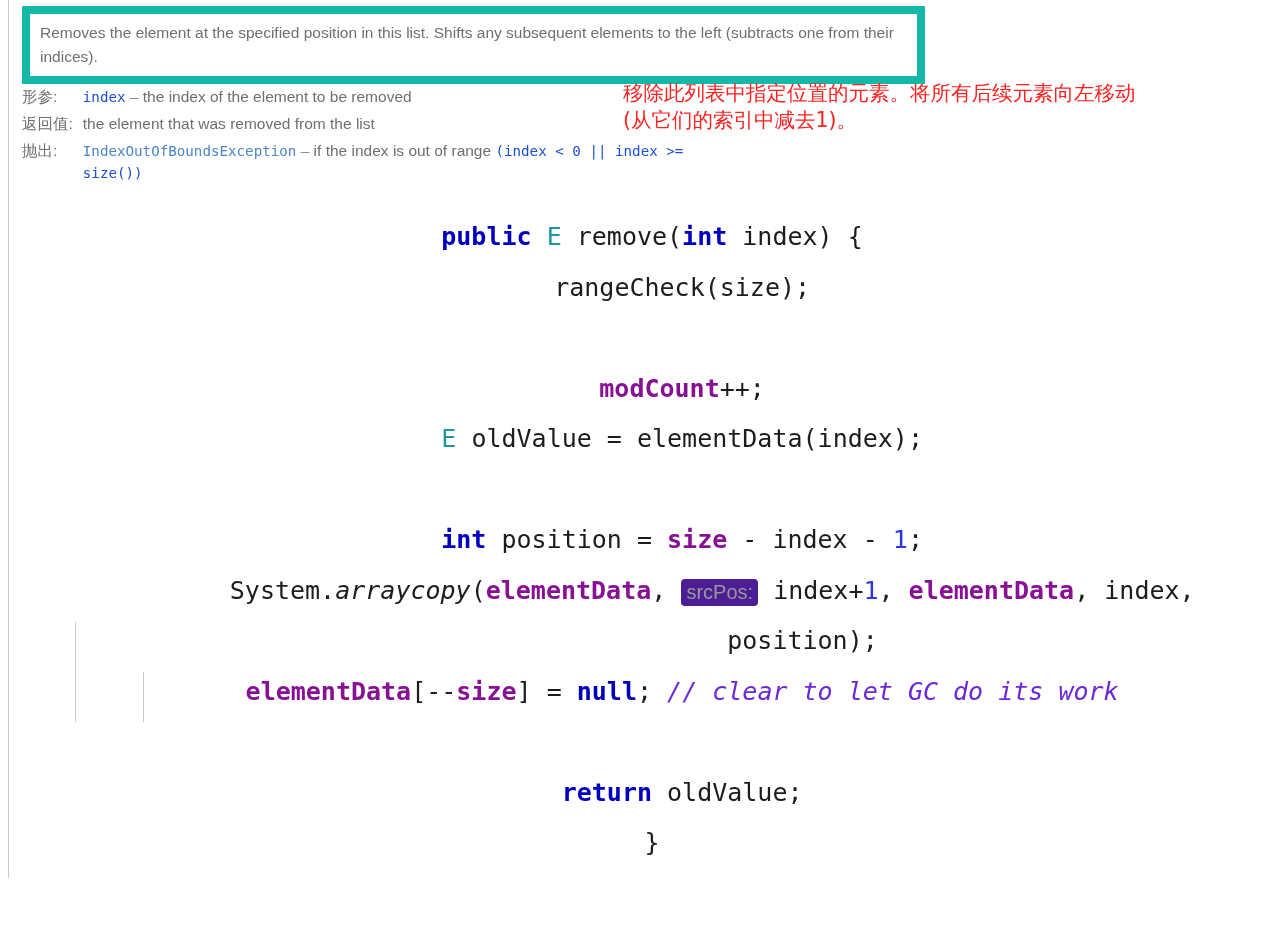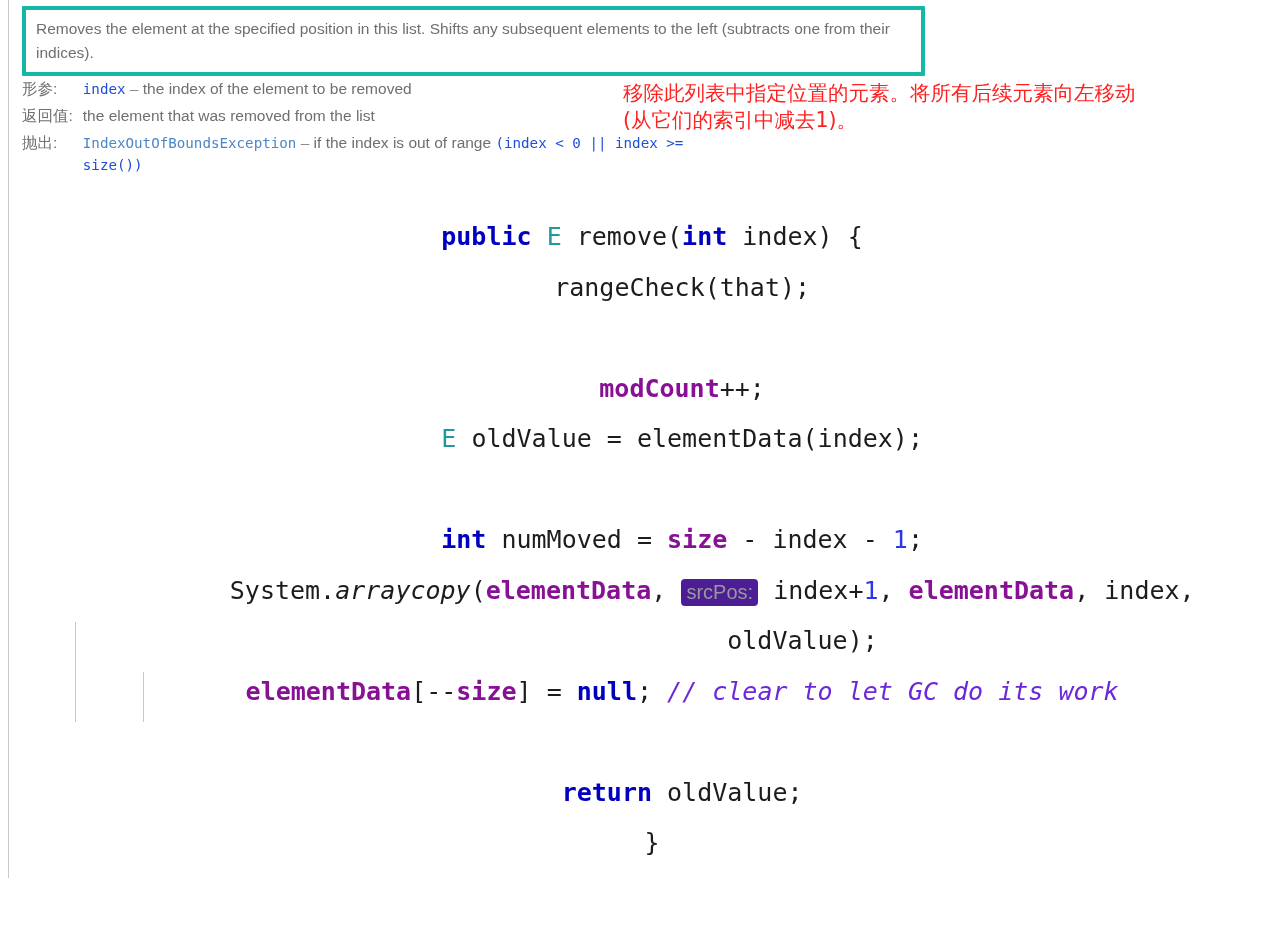--- a/index.html
+++ b/index.html
@@ -43,21 +43,21 @@
     top: 6px;
     width: 1240px;
     font-family: "Liberation Sans", sans-serif;
   }
   .doc-summary {
     width: 903px;
     padding: 7px 16px 8px 10px;
     font-size: 15.5px;
     line-height: 1.52;
     color: #6d6f72;
-    border: 4px solid #14b8a6;
+    border: 8px solid #14b8a6;
     border-radius: 1px;
     background: #ffffff;
   }
   .doc-table {
     border-collapse: collapse;
   }
   .doc-table td {
     vertical-align: top;
     padding: 2px 0 3px 0;
     font-size: 15.5px;
@@ -166,36 +166,36 @@
     </table>
   </div>
 
   <div id="zh-note">移除此列表中指定位置的元素。将所有后续元素向左移动
 (从它们的索引中减去1)。</div>
 
   <div id="code">
 
     <div class="code-line"><span class="kw">public</span><span class="plain"> </span><span class="type-e">E</span><span class="plain"> remove(</span><span class="kw">int</span><span class="plain"> index) {</span></div>
 
-    <div class="code-line"><span class="plain">    </span><span class="plain">rangeCheck(that);</span></div>
+    <div class="code-line"><span class="plain">    </span><span class="plain">rangeCheck(size);</span></div>
 
     <div class="code-line blank"> </div>
 
     <div class="code-line"><span class="plain">    </span><span class="field">modCount</span><span class="plain">++;</span></div>
 
     <div class="code-line"><span class="plain">    </span><span class="type-e">E</span><span class="plain"> oldValue = elementData(index);</span></div>
 
     <div class="code-line blank"> </div>
 
-    <div class="code-line"><span class="plain">    </span><span class="kw">int</span><span class="plain"> numMoved = </span><span class="field">size</span><span class="plain"> - index - </span><span class="num">1</span><span class="plain">;</span></div>
+    <div class="code-line"><span class="plain">    </span><span class="kw">int</span><span class="plain"> position = </span><span class="field">size</span><span class="plain"> - index - </span><span class="num">1</span><span class="plain">;</span></div>
 
 
     <div class="code-line"><span class="plain">        </span><span class="plain">System.</span><span class="static-m">arraycopy</span><span class="plain">(</span><span class="field">elementData</span><span class="plain">, </span><span class="hint">srcPos:</span><span class="plain"> index+</span><span class="num">1</span><span class="plain">, </span><span class="field">elementData</span><span class="plain">, index,</span></div>
 
-    <div class="code-line"><span class="plain">                    </span><span class="plain">oldValue);</span></div>
+    <div class="code-line"><span class="plain">                    </span><span class="plain">position);</span></div>
 
     <div class="code-line"><span class="plain">    </span><span class="field">elementData</span><span class="plain">[--</span><span class="field">size</span><span class="plain">] = </span><span class="kw">null</span><span class="plain">; </span><span class="cmt">// clear to let GC do its work</span></div>
 
     <div class="code-line blank"> </div>
 
     <div class="code-line"><span class="plain">    </span><span class="kw">return</span><span class="plain"> oldValue;</span></div>
 
     <div class="code-line"><span class="plain">}</span></div>
 
   </div>

